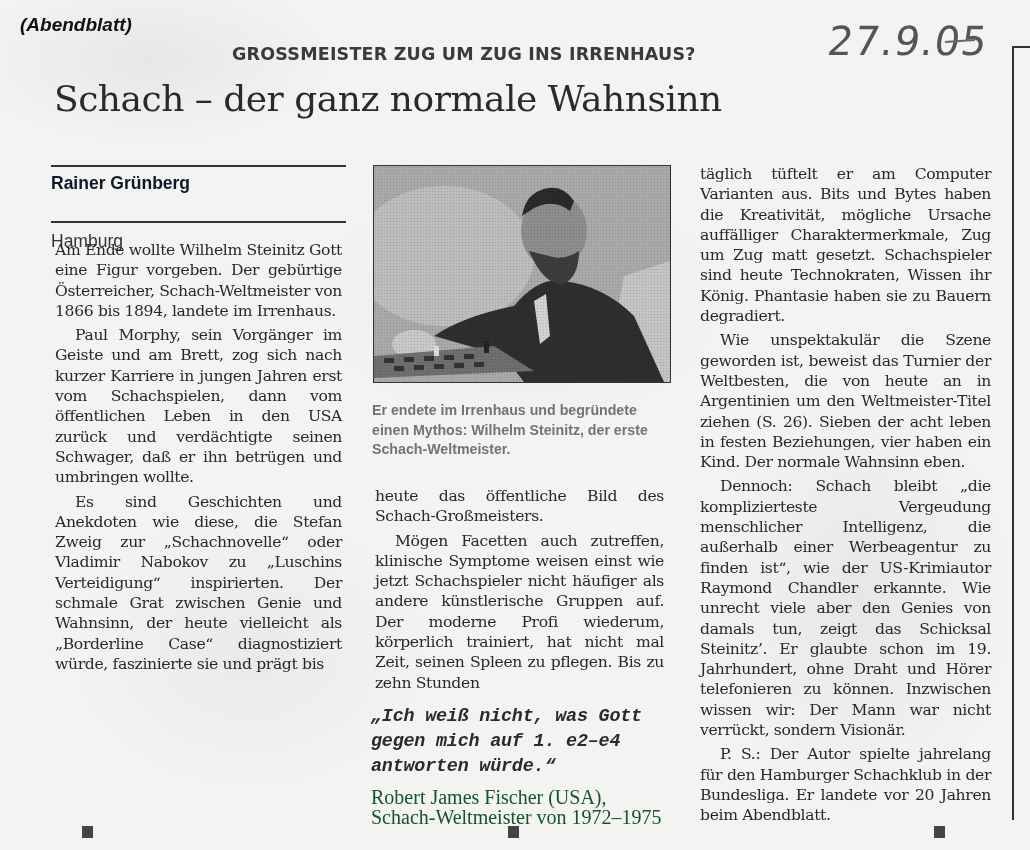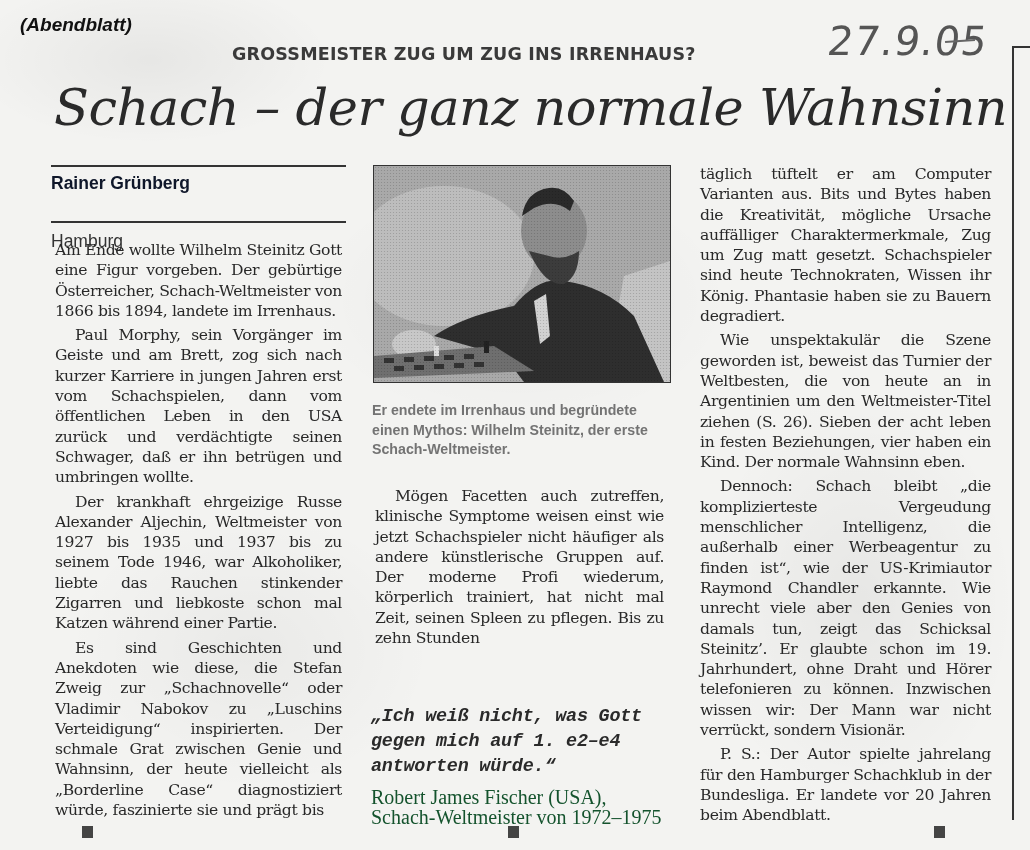--- a/index.html
+++ b/index.html
@@ -22,22 +22,22 @@
   .kicker {
     left:232px; top:44px; font-family:"DejaVu Sans", sans-serif; font-weight:bold;
     font-size:17.5px; letter-spacing:0.2px; color:#3a3a3a;
   }
   .handwritten {
     left:828px; top:18px; font-family:"DejaVu Sans", sans-serif; font-weight:normal;
     font-size:40px; color:#555; letter-spacing:1px; transform:skewX(-8deg);
   }
   .handwritten-dash { left:945px; top:40px; width:30px; height:2px; background:#666; transform:rotate(-4deg); }
   .headline {
-    left:54px; top:78px; font-family:"DejaVu Serif", serif; font-style:italic;
-    font-size:51px; color:#2a2a2a; letter-spacing:-0.5px; white-space:nowrap;
+    left:54px; top:78px; font-family:"DejaVu Serif", serif; 
+    font-size:36px; color:#2a2a2a; letter-spacing:-0.5px; white-space:nowrap;
   }
   .right-frame-top { left:1012px; top:46px; width:18px; height:2px; background:#333; }
   .right-frame-side { left:1012px; top:46px; width:2px; height:774px; background:#333; }
 
   .rule { height:1.5px; background:#333; }
   .byline-name { left:51px; top:173px; font-family:"Liberation Sans", sans-serif; font-weight:bold; font-size:17.5px; color:#0f172a; }
   .byline-city { left:51px; top:195px; font-family:"Liberation Sans", sans-serif; font-size:17.5px; color:#333;margin-top:36px; }
 
   .col {
     font-family:"DejaVu Serif", serif; font-size:15.6px; line-height:20.3px;
@@ -81,21 +81,20 @@
 <div class="abs right-frame-side"></div>
 
 <div class="abs rule" style="left:51px;top:165px;width:295px;"></div>
 <div class="abs byline-name">Rainer Grünberg</div>
 <div class="abs byline-city">Hamburg</div>
 <div class="abs rule" style="left:51px;top:221px;width:295px;"></div>
 
 <div class="abs col col-left">
   <p>Am Ende wollte Wilhelm Steinitz Gott eine Figur vorgeben. Der gebürtige Österreicher, Schach-Weltmeister von 1866 bis 1894, landete im Irrenhaus.</p>
   <p class="indent">Paul Morphy, sein Vorgänger im Geiste und am Brett, zog sich nach kurzer Karriere in jungen Jahren erst vom Schachspielen, dann vom öffentlichen Leben in den USA zurück und verdächtigte seinen Schwager, daß er ihn betrügen und umbringen wollte.</p>
-  <p class="indent">Der krankhaft ehrgeizige Russe Alexander Aljechin, Weltmeister von 1927 bis 1935 und 1937 bis zu seinem Tode 1946, war Alkoholiker, liebte das Rauchen stinkender Zigarren und liebkoste schon mal Katzen während einer Partie.</p>
   <p class="indent">Es sind Geschichten und Anekdoten wie diese, die Stefan Zweig zur „Schachnovelle“ oder Vladimir Nabokov zu „Luschins Verteidigung“ inspirierten. Der schmale Grat zwischen Genie und Wahnsinn, der heute vielleicht als „Borderline Case“ diagnostiziert würde, faszinierte sie und prägt bis</p>
 </div>
 
 <div class="abs photo" aria-label="Wilhelm Steinitz sitting at a chessboard">
   <svg width="296" height="216" viewBox="0 0 296 216">
     <defs>
       <pattern id="ht" width="3" height="3" patternUnits="userSpaceOnUse">
         <rect width="3" height="3" fill="none"></rect>
         <circle cx="1.5" cy="1.5" r="0.6" fill="rgba(0,0,0,0.18)"></circle>
       </pattern>
@@ -129,20 +128,21 @@
         <rect x="100" y="196" width="10" height="5"></rect>
     </g>
     <rect x="110" y="175" width="5" height="12" fill="#222"></rect>
     <rect x="60" y="180" width="5" height="10" fill="#ddd"></rect>
     <rect width="296" height="216" fill="url(#ht)"></rect>
   </svg>
 </div>
 <div class="abs caption">Er endete im Irrenhaus und begründete einen Mythos: Wilhelm Steinitz, der erste Schach-Weltmeister.</div>
 
 <div class="abs col col-mid">
+  <p>heute das öffentliche Bild des Schach-Großmeisters.</p>
   <p class="indent">Mögen Facetten auch zutreffen, klinische Symptome weisen einst wie jetzt Schachspieler nicht häufiger als andere künstlerische Gruppen auf. Der moderne Profi wiederum, körperlich trainiert, hat nicht mal Zeit, seinen Spleen zu pflegen. Bis zu zehn Stunden</p>
 </div>
 
 <div class="abs quote">„Ich weiß nicht, was Gott gegen mich auf 1. e2–e4 antworten würde.“</div>
 <div class="abs quote-attr">
   <div>Robert James Fischer (USA),</div>
   <div>Schach-Weltmeister von 1972–1975</div>
 </div>
 
 <div class="abs col col-right">

